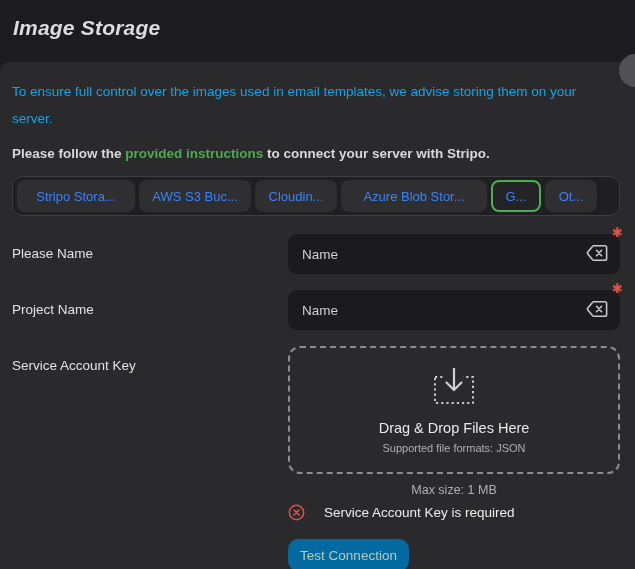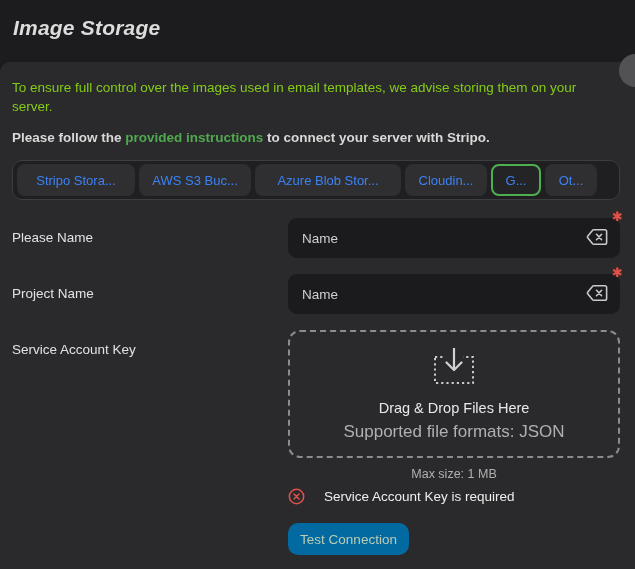--- a/index.html
+++ b/index.html
@@ -35,22 +35,22 @@
     top: 54px; right: -17px;
     width: 33px; height: 33px;
     border-radius: 50%;
     background: #525254;
     z-index: 5;
   }
 
   .intro-line1 {
     margin-top: 16px;
     font-size: 13.5px;
-    line-height: 19px;
-    color: #84cc16;
+    line-height: 27px;
+    color: #0ea5e9;
     max-width: 600px;
   }
   .intro-line2 {
     margin-top: 13px;
     font-size: 13.5px;
     line-height: 17px;
     color: #d8d8d8;
     font-weight: bold;
   }
   .green-link {
@@ -156,21 +156,21 @@
     cursor: pointer;
     background: transparent;
   }
   .dz-title {
     margin-top: 10px;
     font-size: 14.5px;
     color: #e8e8e8;
   }
   .dz-subtitle {
     margin-top: 6px;
-    font-size: 17px;
+    font-size: 11px;
     color: #b0b0b0;
   }
   .max-size {
     margin-top: 9px;
     text-align: center;
     font-size: 12.5px;
     color: #b0b0b0;
   }
   .error-row {
     margin-top: 7px;
@@ -202,22 +202,22 @@
 
 <div class="panel">
 
   <p class="intro-line1">To ensure full control over the images used in email templates, we advise storing them on your server.</p>
 
   <p class="intro-line2"><span>Please follow the </span><a class="green-link">provided instructions</a><span> to connect your server with Stripo.</span></p>
 
   <div class="tabs">
     <button class="tab tab-1">Stripo Stora...</button>
     <button class="tab tab-2">AWS S3 Buc...</button>
+    <button class="tab tab-4">Cloudin...</button>
     <button class="tab tab-3">Azure Blob Stor...</button>
-    <button class="tab tab-4">Cloudin...</button>
     <button class="tab tab-5 selected">G...</button>
     <button class="tab tab-6">Ot...</button>
   </div>
 
   <div class="form-row row-1">
     <div class="field-label">Please Name</div>
     <div class="input-wrap">
       <input class="text-input" type="text" placeholder="Name" style="">
       <button class="clear-btn">
         <span>

